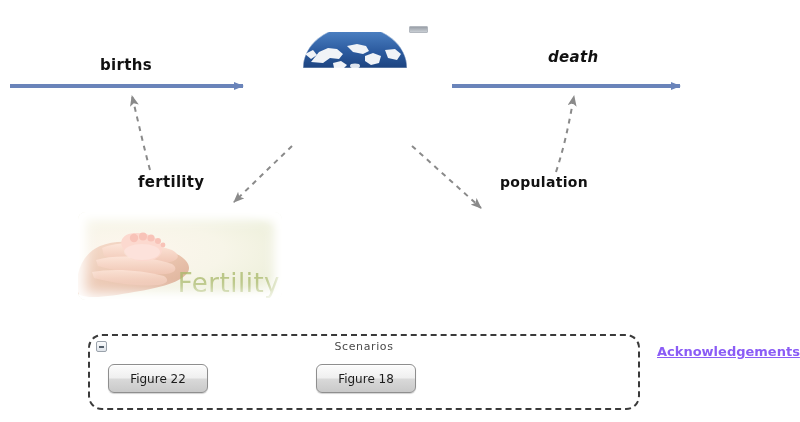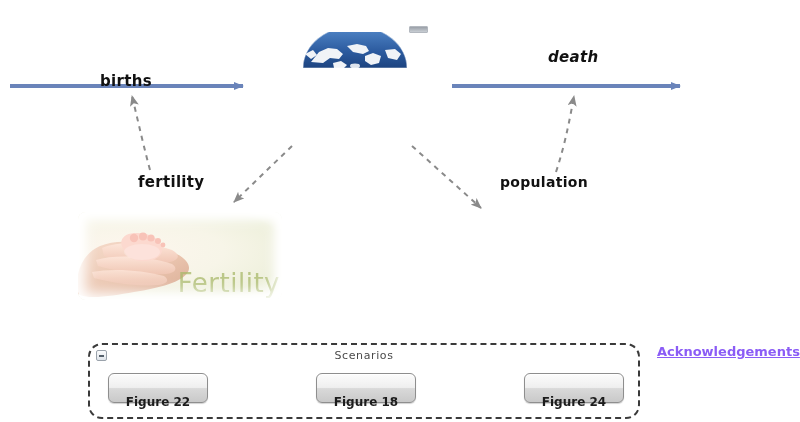--- a/index.html
+++ b/index.html
@@ -26,21 +26,21 @@
   
   .hand-label {
     position: absolute;
     font-family: "DejaVu Sans", sans-serif;
     font-weight: bold;
     color: #111111;
     white-space: nowrap;
     letter-spacing: 0.3px;
   }
   #label-population { left: 310px; top: 9px;  font-size: 16px; }
-  #label-births     { left: 100px; top: 72px; font-size: 15px; }
+  #label-births     { left: 100px; top: 56px; font-size: 15px; }
   #label-death      { left: 548px; top: 48px; font-size: 15px; font-style: italic; }
   #label-fertility  { left: 138px; top: 173px; font-size: 15px; }
   #label-mortality  { left: 500px; top: 174px; font-size: 14px; }
 
   
   #globe-wrap {
     position: absolute;
     left: 303px;
     top: 32px;
     width: 104px;
@@ -101,21 +101,20 @@
   #scenarios-group {
     position: absolute;
     left: 88px;
     top: 334px;
     width: 552px;
     height: 76px;
     border: 2px dashed #3a3a3a;
     border-radius: 14px;
     box-sizing: border-box;
     background: transparent;
-    margin-top: 9px;
   }
   #scenarios-title {
     position: absolute;
     left: 0;
     right: 0;
     top: 4px;
     text-align: center;
     font-family: "DejaVu Sans", sans-serif;
     font-size: 11px;
     color: #4a4a4a;
@@ -150,22 +149,21 @@
     border-radius: 6px;
     background: linear-gradient(to bottom, #fcfcfc 0%, #efefef 48%, #d9d9d9 52%, #c9c9c9 100%);
     box-shadow: 0 1px 1px rgba(0,0,0,0.18), inset 0 1px 0 #ffffff;
     font-family: "DejaVu Sans", sans-serif;
     font-size: 12px;
     color: #1c1c1c;
     text-align: center;
     line-height: 29px;
     cursor: pointer;
     box-sizing: border-box;
-    padding: 14px;
-    font-weight: bold;
+    padding: 0;
   }
   #btn-fig22 { left: 18px; }
   #btn-fig23 { left: 226px; }
   #btn-fig24 { left: 434px; }
 
   
   #acknowledgements {
     position: absolute;
     left: 657px;
     top: 344px;
@@ -273,18 +271,17 @@
     </svg>
     <div class="cap">Fertility</div>
     <div class="vignette"></div>
   </div>
 
   <div id="scenarios-group">
     <div id="scenarios-collapse"></div>
     <div id="scenarios-title">Scenarios</div>
     <button class="fig-btn" id="btn-fig22">Figure 22</button>
     <button class="fig-btn" id="btn-fig23">Figure 18</button>
-    <button class="fig-btn" id="btn-fig24">Figure 24</button>
   </div>
 
   <div id="acknowledgements">Acknowledgements</div>
 
 </div>
 
 </body></html>

